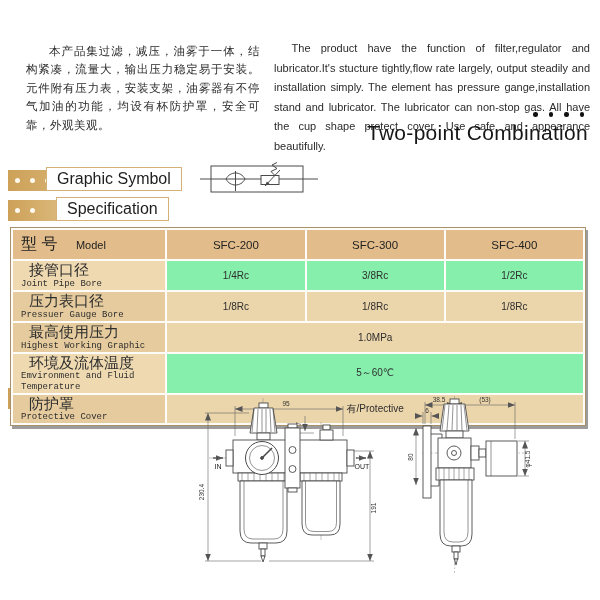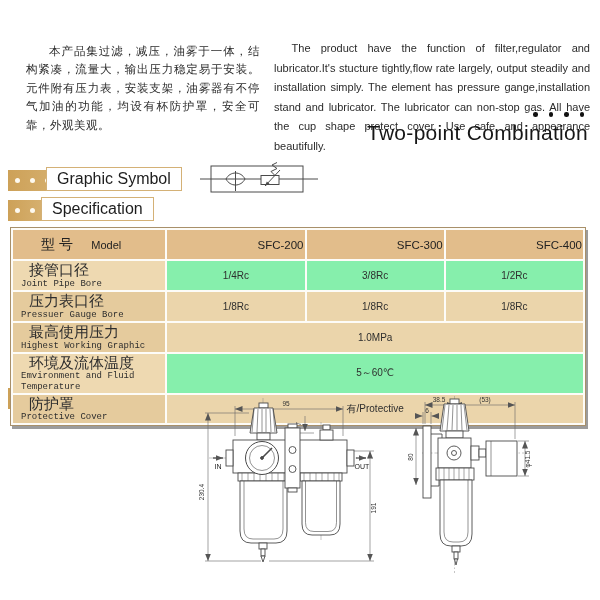--- a/index.html
+++ b/index.html
@@ -31,42 +31,42 @@
     background:linear-gradient(to right,#cda158,#e9d0a0);
     display:flex;align-items:center;gap:10px;padding-left:7px;box-sizing:border-box;
   }
   .sec-bar span{width:5px;height:5px;border-radius:50%;background:#fdf9ef;display:block;}
   .sec-box{
     position:absolute;top:0;height:22px;background:#fff;border:1px solid #d4b176;
     display:flex;align-items:center;padding:0 10px;font-size:16px;color:#1d1d1d;
     white-space:nowrap;
   }
   #sec-graphic{top:167px;}  #sec-graphic .sec-bar{width:162px;} #sec-graphic .sec-box{left:38px;}
-  #sec-spec{top:197px;}     #sec-spec .sec-bar{width:107px;}    #sec-spec .sec-box{left:33px;}
+  #sec-spec{top:197px;}     #sec-spec .sec-bar{width:107px;}    #sec-spec .sec-box{left:48px;}
   #sec-dim{top:385px;}      #sec-dim .sec-bar{width:186px;}     #sec-dim .sec-box{left:55px;}
   
   .symbol-svg{position:absolute;left:200px;top:159px;}
   
   table.spec{
     position:absolute;left:10px;top:227px;width:576px;
     border-collapse:separate;border-spacing:2px;background:#fdfcf8;
     border:1px solid #a8906a;box-shadow:2px 3px 0 #9c9c9c;
     table-layout:fixed;
   }
   table.spec td{vertical-align:middle;overflow:hidden;}
   tr.head td{background:#e2bd8b;height:27px;}
   td.lbl{padding:1px 2px 1px 8px;}
   td.val{text-align:center;font-size:10px;color:#2e2e2e;height:18px;}
   tr.light td.lbl{background:#eed9b1;}
   tr.light td.val{background:#86efac;}
   tr.med td.lbl{background:#e5cb9d;}
   tr.med td.val{background:#ebd5ab;}
-  .mlab-cn{font-size:14px;color:#222;margin-left:20px;}
+  .mlab-cn{font-size:16px;color:#222;}
   .mlab-en{font-size:11px;color:#222;margin-left:14px;}
-  .model{font-size:11.5px;color:#222;text-align:right;}
+  .model{font-size:11.5px;color:#222;text-align:center;}
   .lbl .cn{font-size:15px;line-height:1.12;color:#2e2e2e;margin-left:8px;}
   .lbl .en{font-size:9px;line-height:1.12;color:#2e2e2e;font-family:Liberation Mono, monospace;}
   
   .front-svg{position:absolute;left:193px;top:388px;}
   .side-svg{position:absolute;left:408px;top:388px;}
   text.dim{font-size:6.5px;fill:#333;font-family:"Liberation Sans",sans-serif;}
   text.flow{font-size:7px;fill:#222;font-family:"Liberation Sans",sans-serif;}
 </style>
 </head>
 <body>

